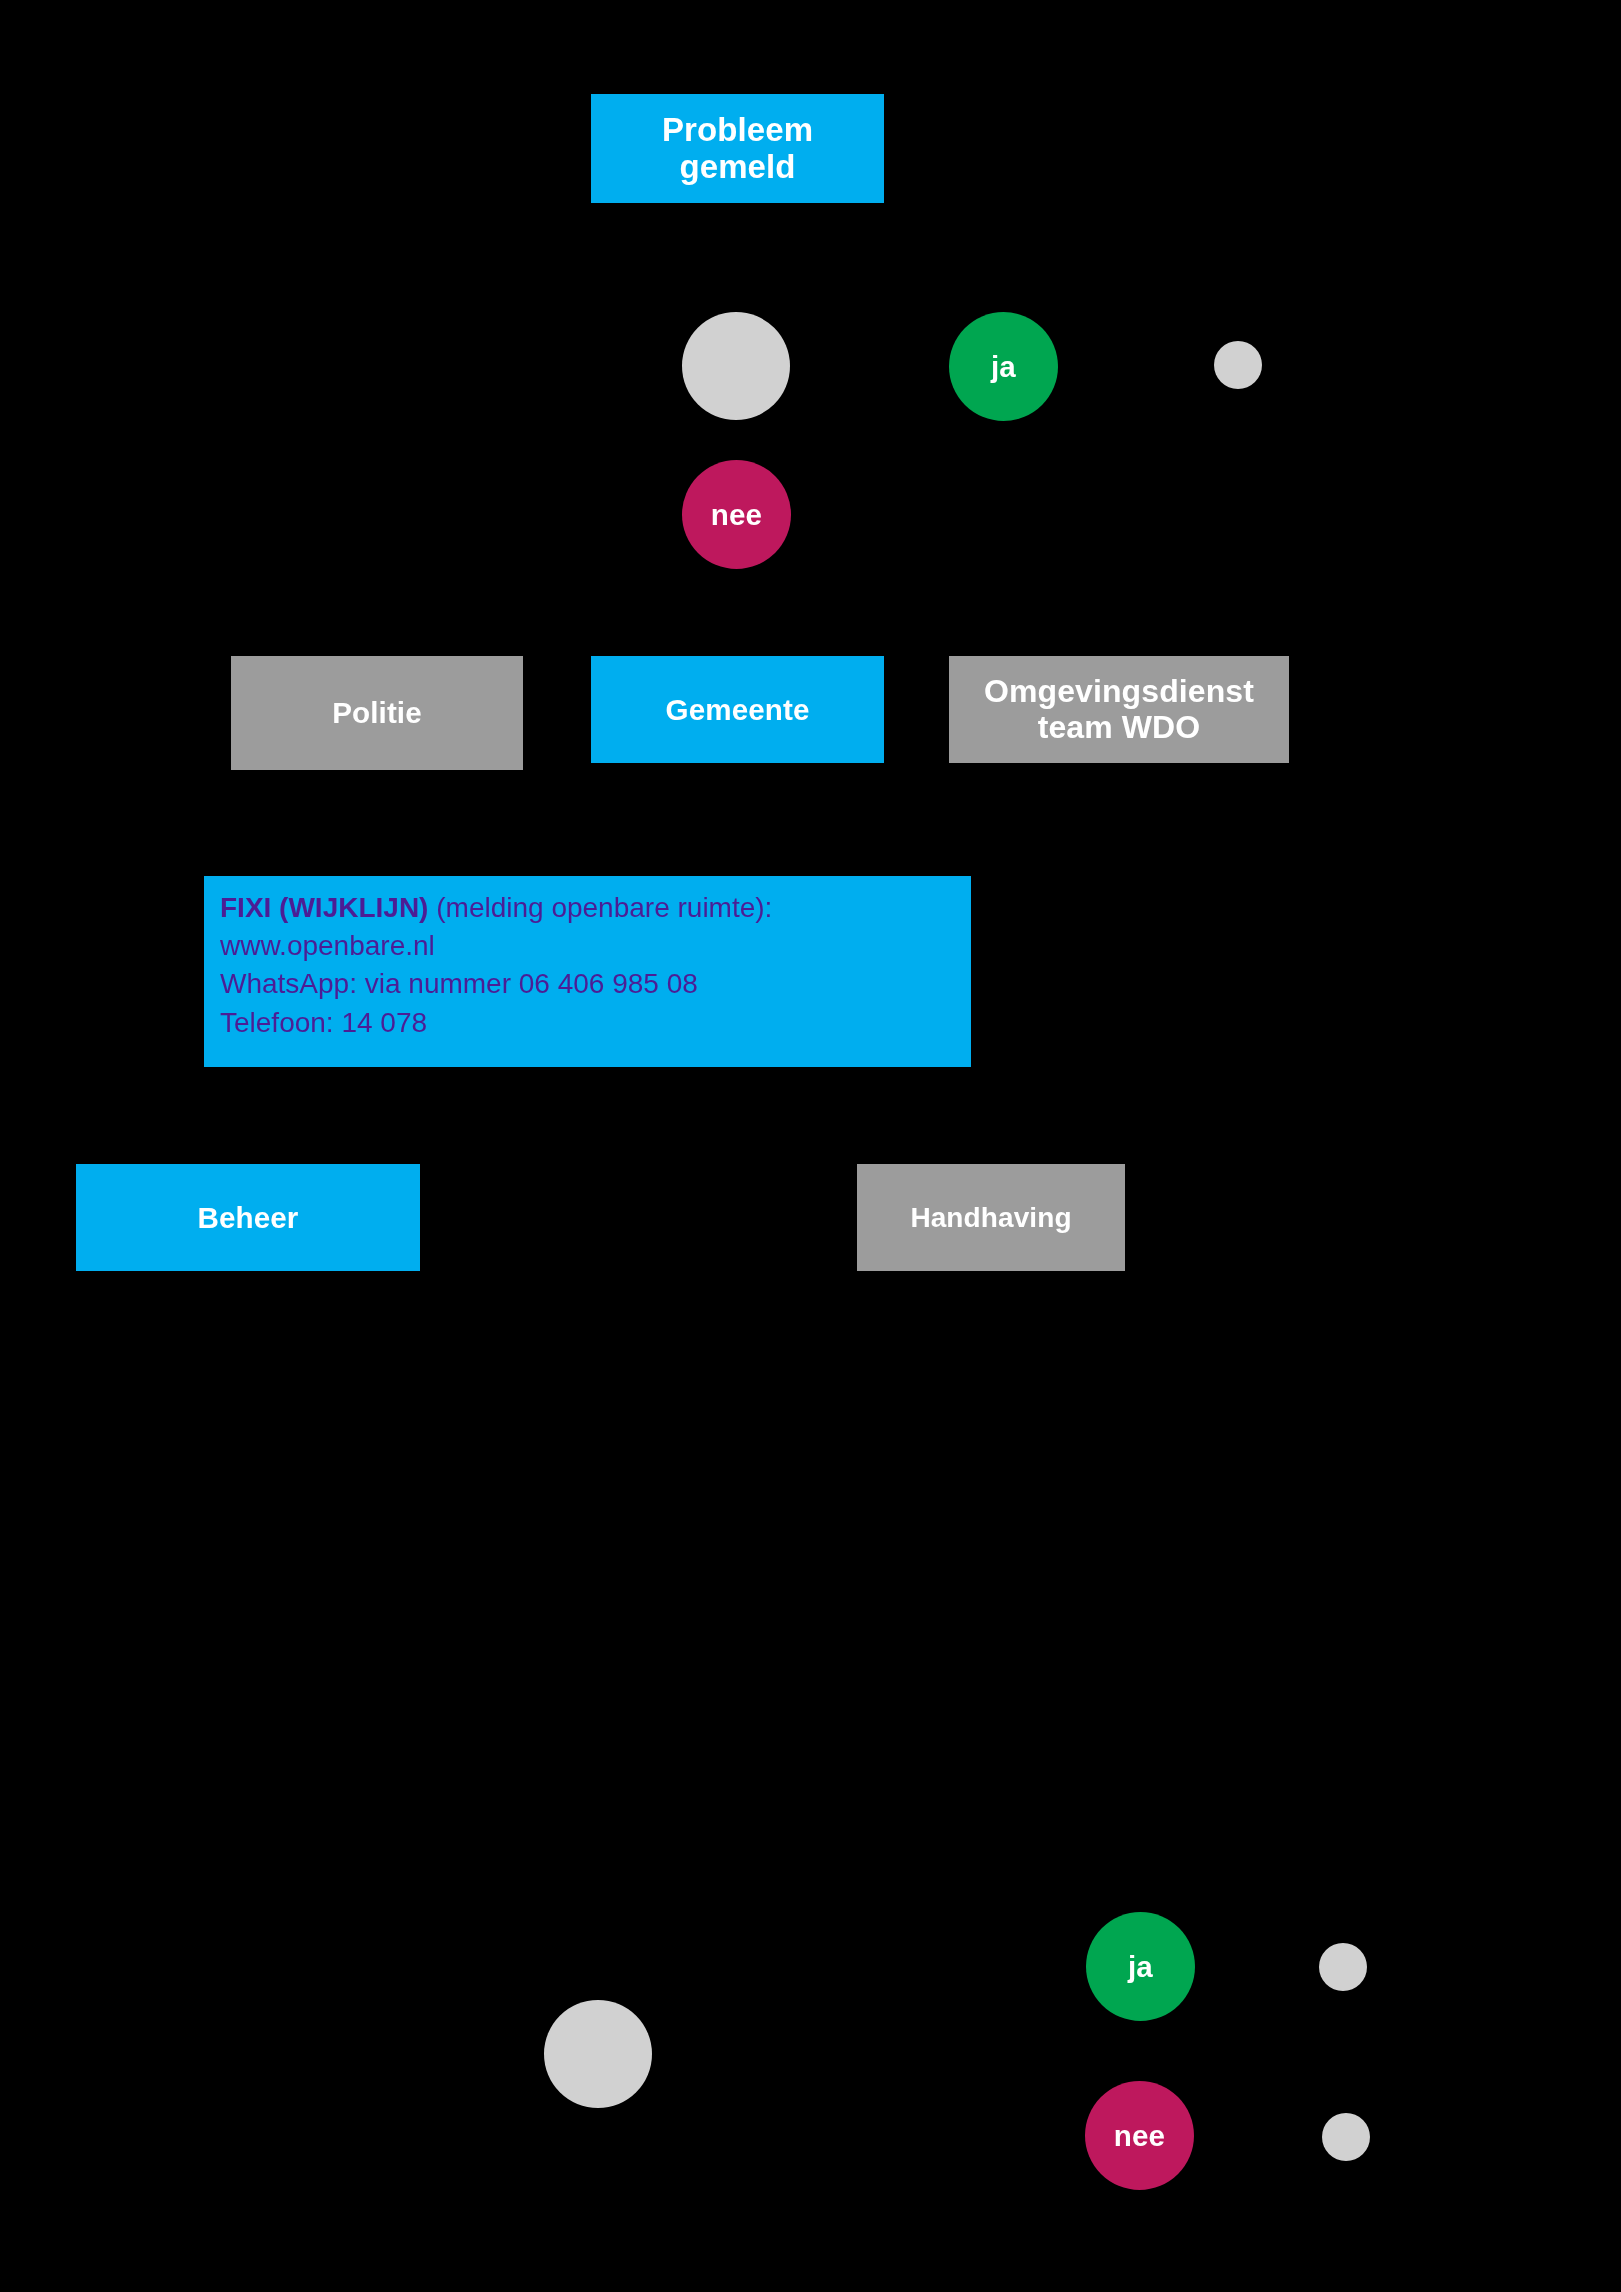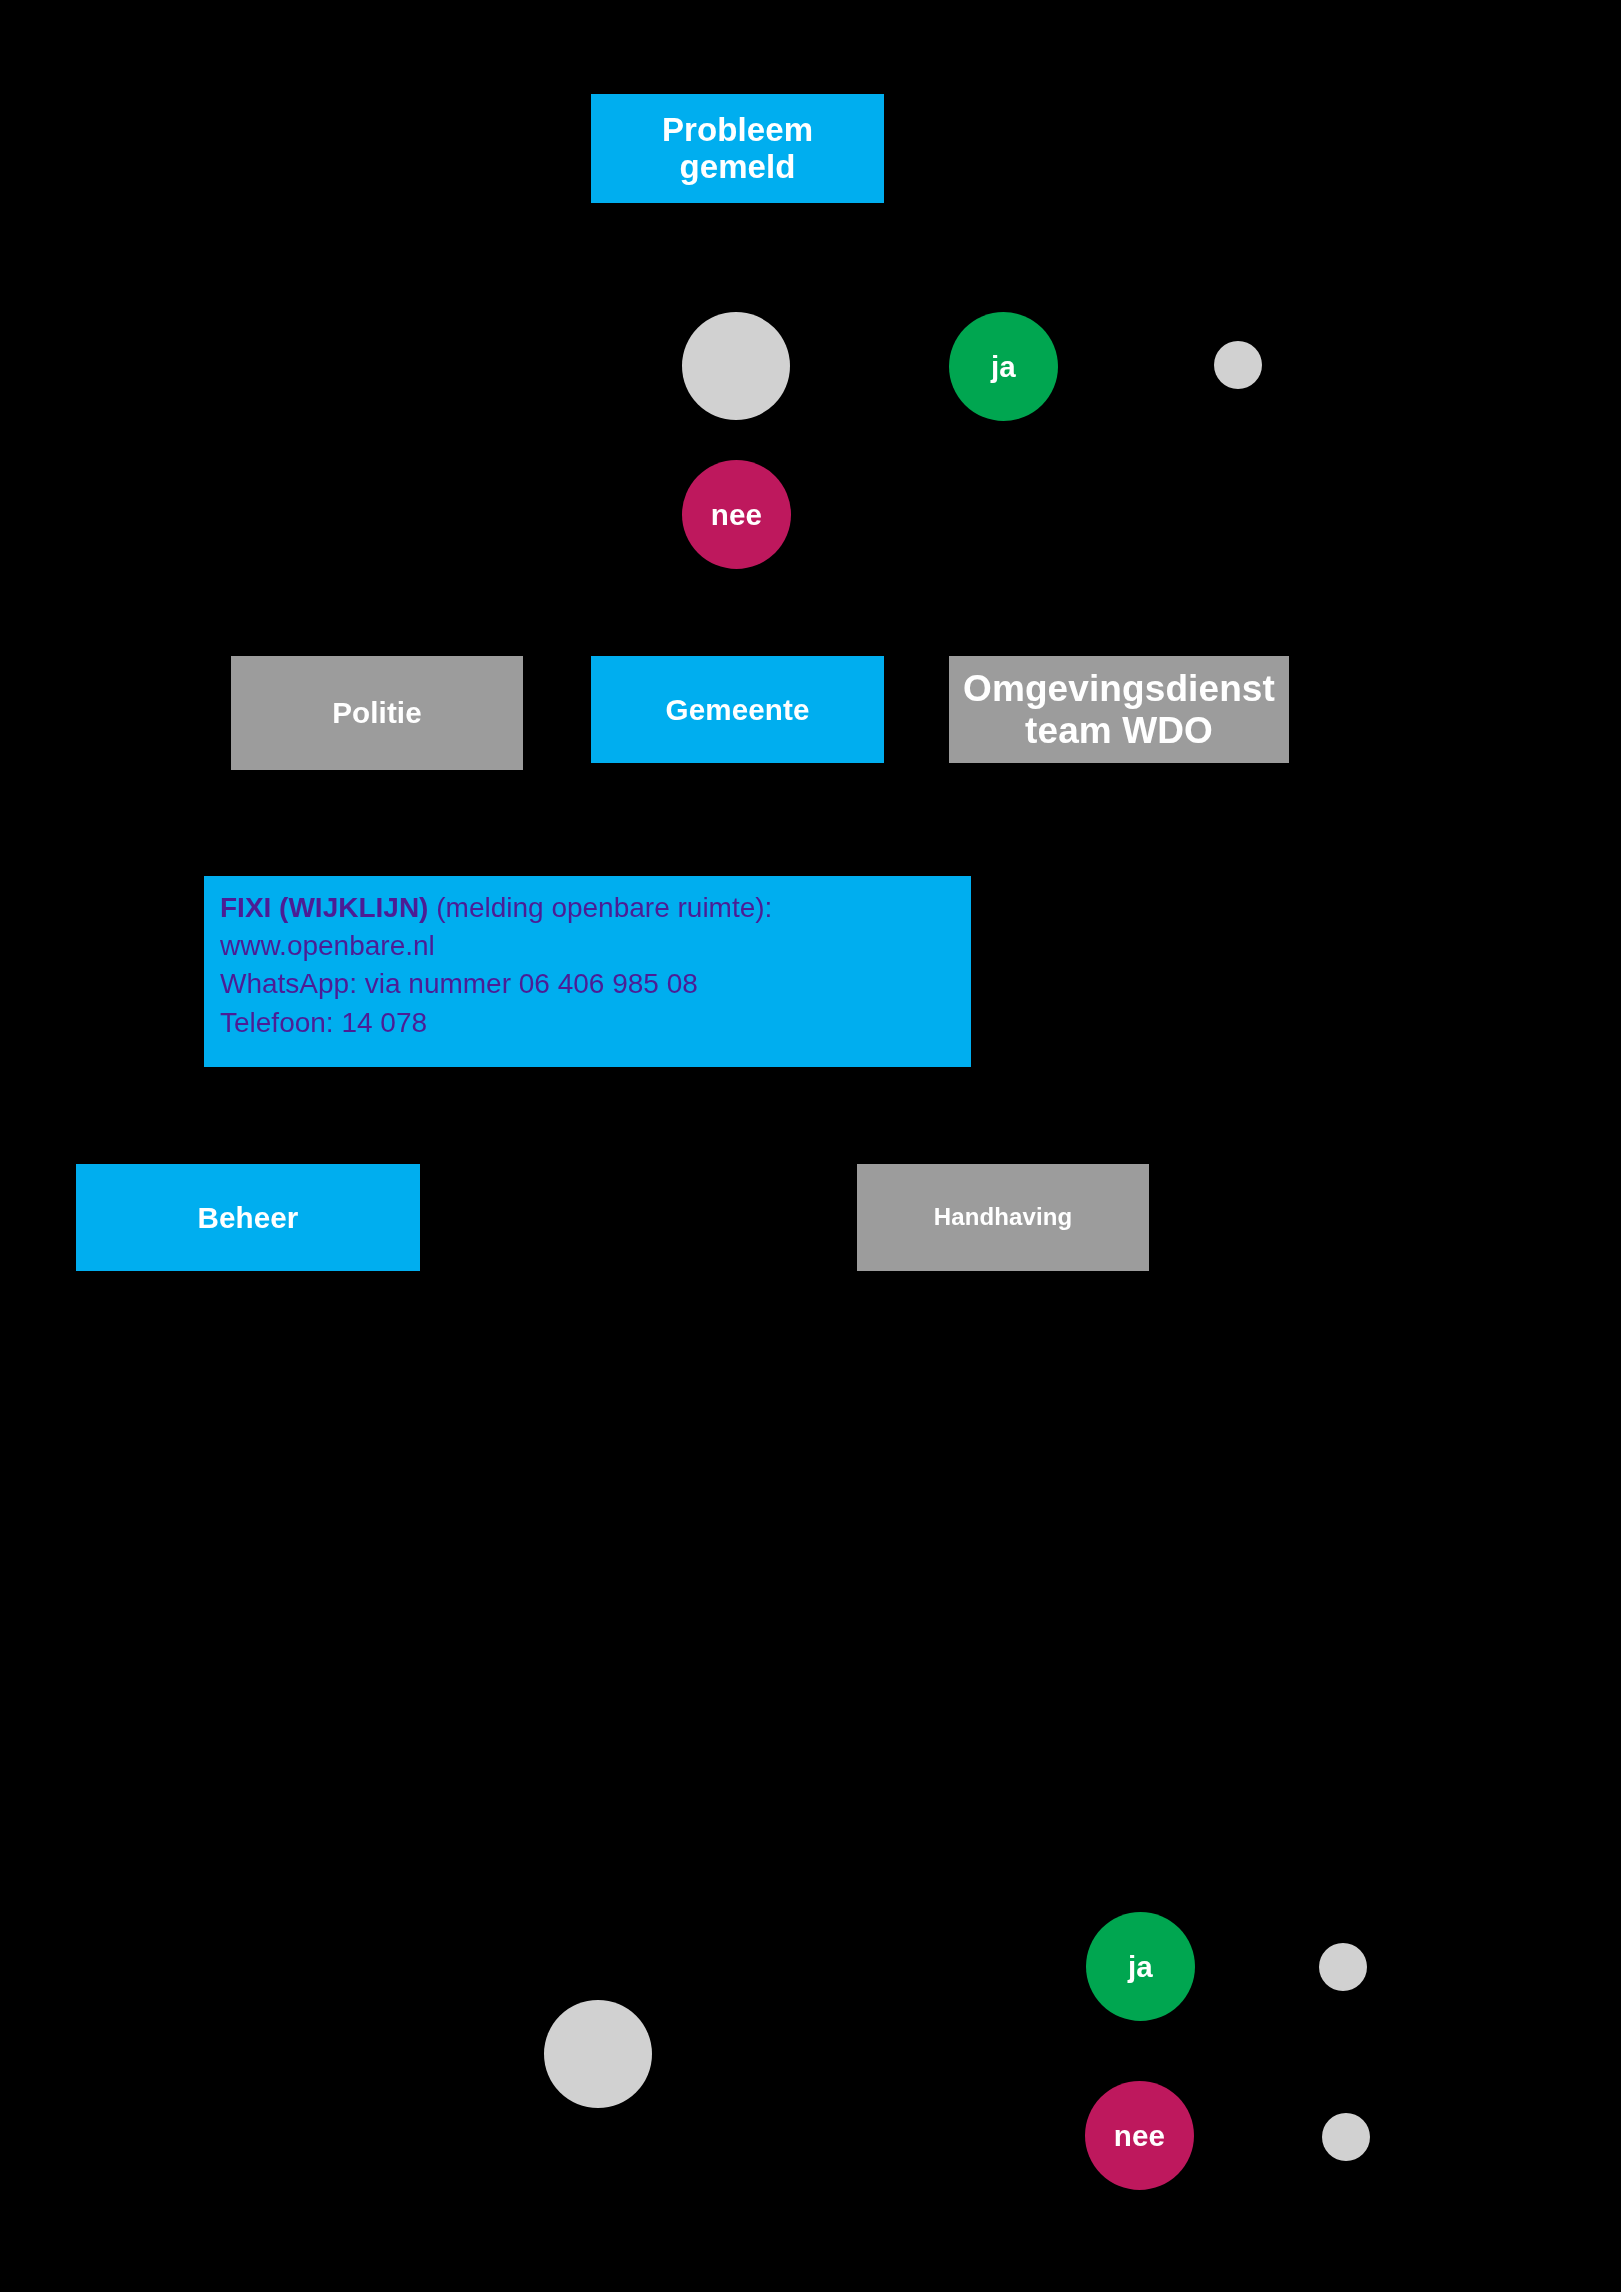--- a/index.html
+++ b/index.html
@@ -56,30 +56,30 @@
     left: 231px; top: 656px; width: 292px; height: 114px;
     font-size: 29.6px;
   }
   #node-gemeente {
     left: 591px; top: 656px; width: 293px; height: 107px;
     font-size: 29.6px;
     text-align: right;
   }
   #node-omgevingsdienst {
     left: 949px; top: 656px; width: 340px; height: 107px;
-    font-size: 37px;
+    font-size: 32px;
   }
 
   #node-beheer {
     left: 76px; top: 1164px; width: 344px; height: 107px;
     font-size: 29.6px;
   }
   #node-handhaving {
-    left: 857px; top: 1164px; width: 292px; height: 107px;
-    font-size: 24px;
+    left: 857px; top: 1164px; width: 268px; height: 107px;
+    font-size: 28px;
   }
 
   
   #node-fixi-info {
     position: absolute;
     left: 204px; top: 876px; width: 767px; height: 191px;
     background: #00AEEF;
     box-sizing: border-box;
     padding: 12.5px 16px 9px 16px;
     color: #4c1d95;

